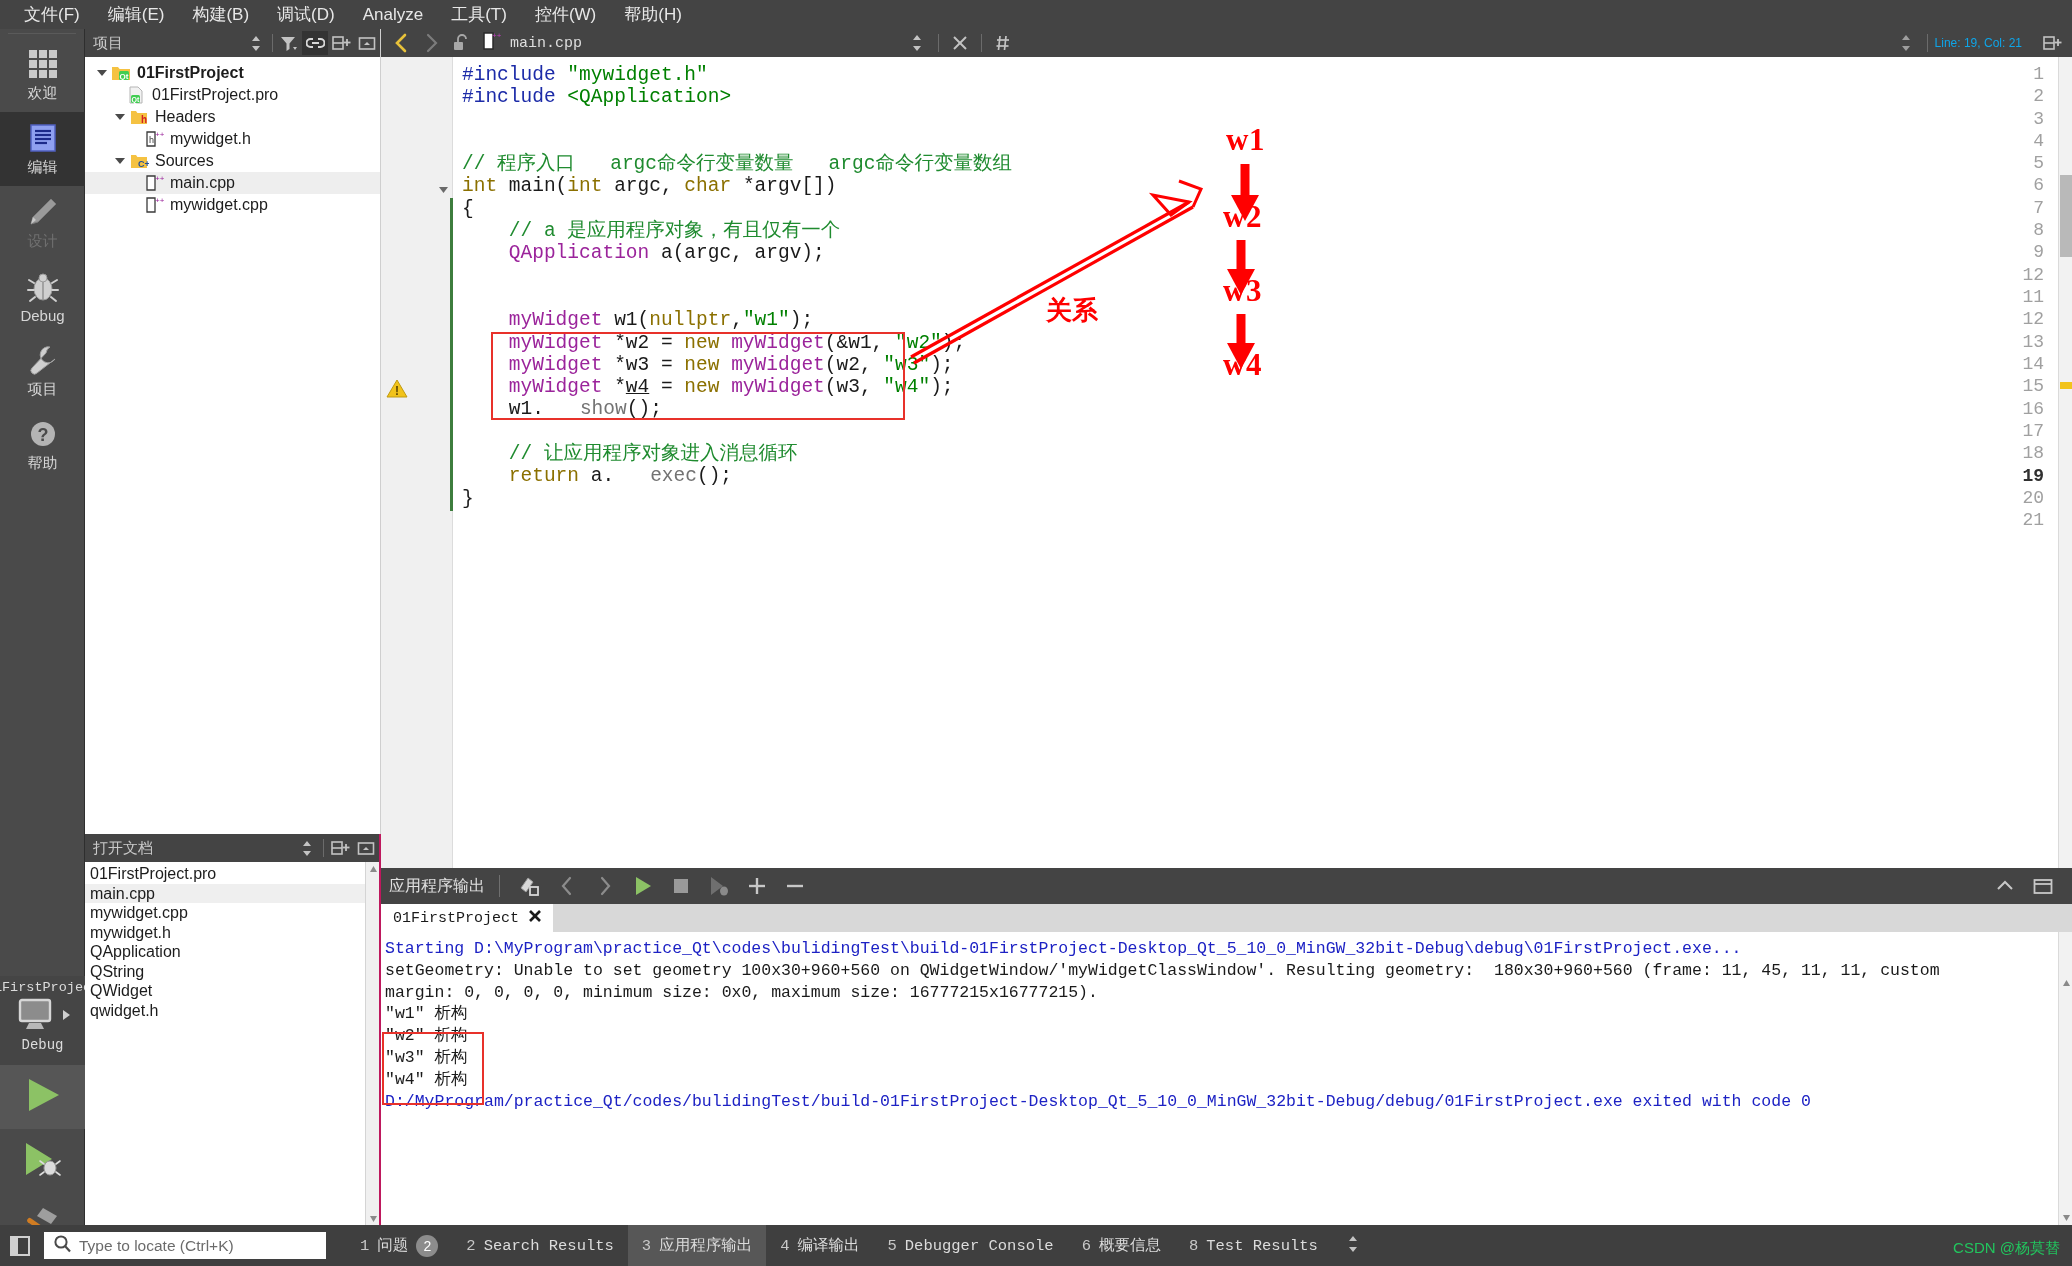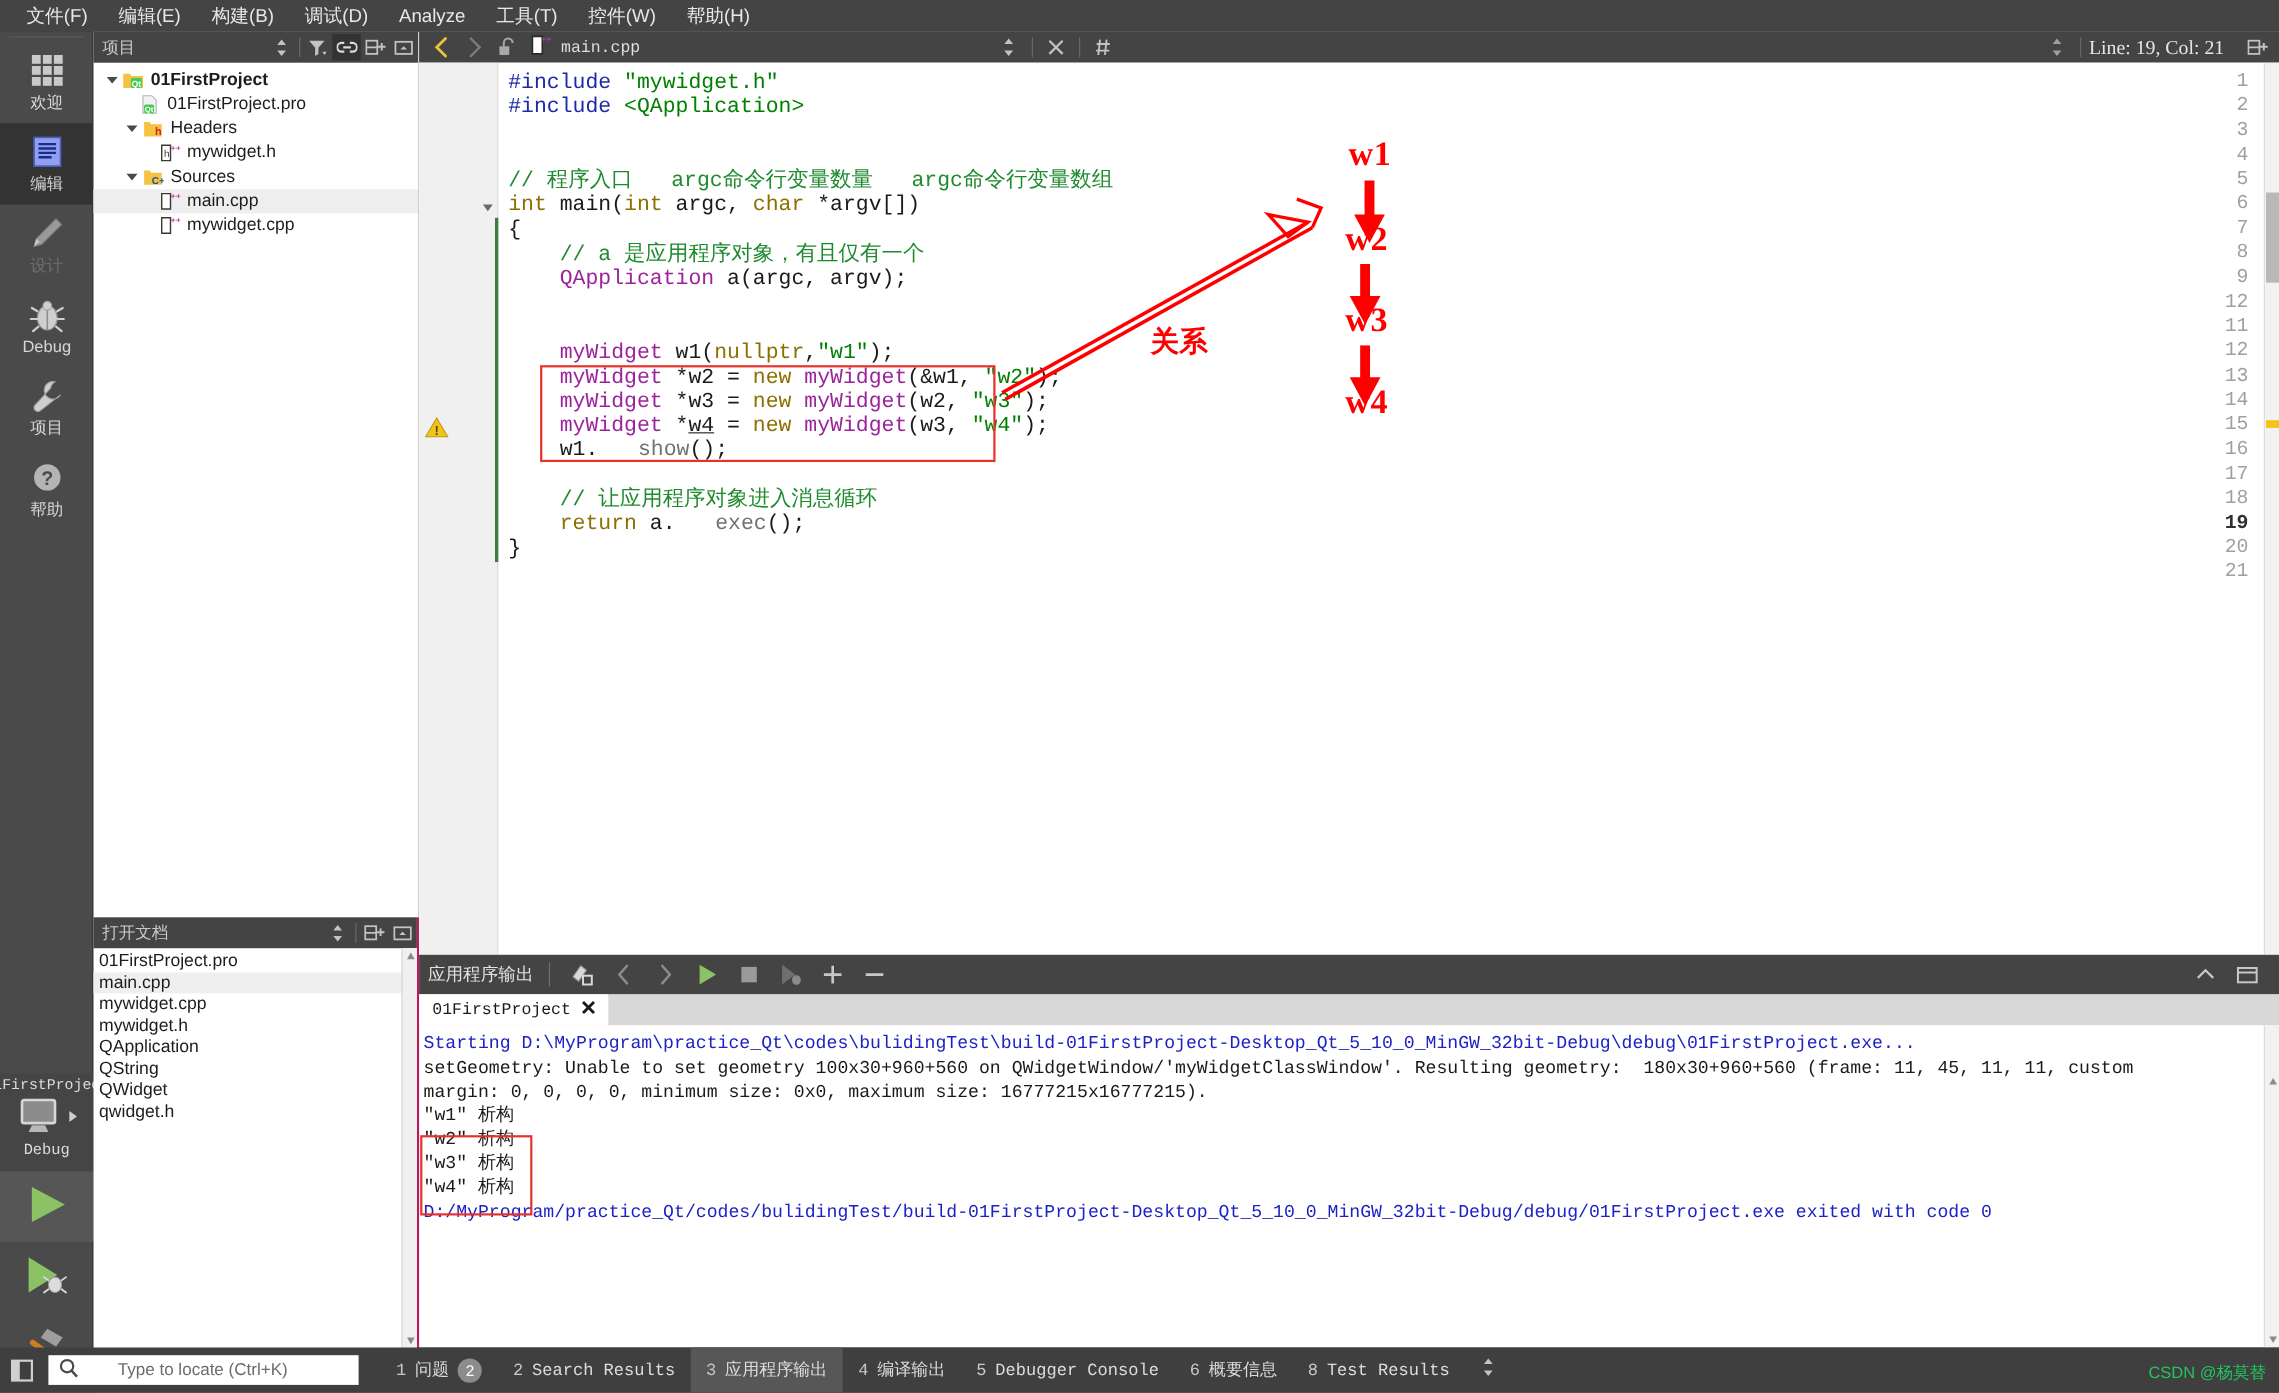--- a/index.html
+++ b/index.html
@@ -105,21 +105,21 @@
   }
   .tb-ico { width: 28px; height: 26px; display: flex; align-items: center;
             justify-content: center; cursor: pointer; }
   .filename-box {
     flex: 1; display: flex; align-items: center; gap: 9px; max-width: 420px;
     margin-left: 4px;
   }
   .filename-box .fn { color: #dedede; font-size: 15px;
     font-family: "Liberation Mono", monospace; }
   .ed-sep { width: 1px; height: 18px; background: #6b6b6b; margin: 0 5px; }
-  .linecol { color: #e5e5e5; font-size: 18px; font-family: Liberation Serif, serif;
+  .linecol { color: #0ea5e9; font-size: 12px; font-family: Liberation Sans, sans-serif;
              white-space: nowrap; }
 
   .code-area { position: relative; height: 811px; background: #ffffff; overflow: hidden; }
   .gutter {
     position: absolute; left: 0; top: 0; width: 72px; height: 100%;
     background: #f0f0f0; border-right: 1px solid #dcdcdc;
   }
   .code {
     position: absolute; left: 73px; top: 0; right: 0; bottom: 0;
     font-family: "Liberation Mono", monospace; font-size: 19.5px;
@@ -199,21 +199,21 @@
   .statusbar {
     position: absolute; left: 0; bottom: 0; width: 2072px; height: 41px;
     background: #3f3f3f; display: flex; align-items: center; gap: 0;
   }
   .sb-toggle { width: 40px; height: 41px; display: flex; align-items: center;
                justify-content: center; cursor: pointer; }
   .locator {
     width: 282px; height: 27px; background: #ffffff; display: flex;
     align-items: center; gap: 7px; padding-left: 9px; margin-left: 4px; cursor: text;
   }
-  .locator .ph { color: #6b6b6b; font-size: 15.5px; margin-left: 28px; }
+  .locator .ph { color: #6b6b6b; font-size: 15.5px; }
   .sb-items { display: flex; align-items: center; margin-left: 20px; }
   .sb-item {
     display: flex; align-items: center; gap: 8px; padding: 0 14px; height: 41px;
     color: #dcdcdc; font-size: 15.5px; cursor: pointer;
     font-family: "Liberation Mono", monospace;
   }
   .sb-item.active { background: #575757; }
   .sb-item .num { color: #c8c8c8; }
   .sb-item .cnlbl { font-family: "Liberation Sans", sans-serif; }
   .badge {

